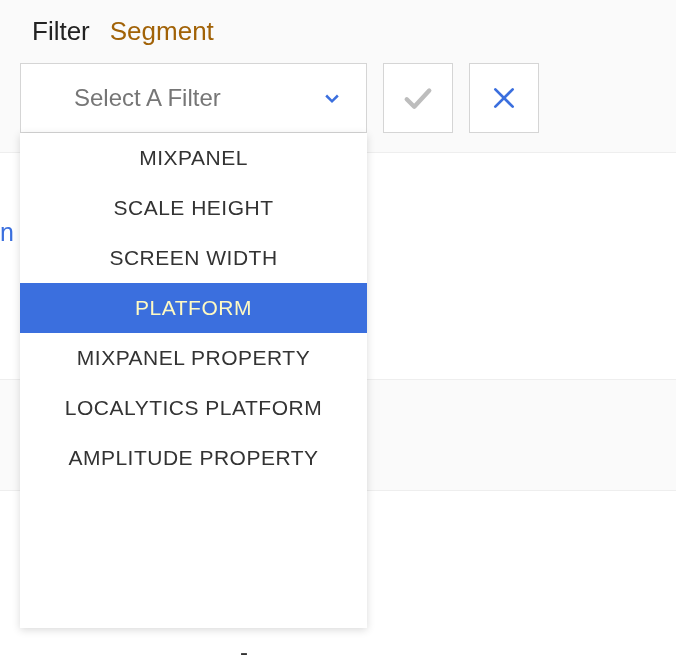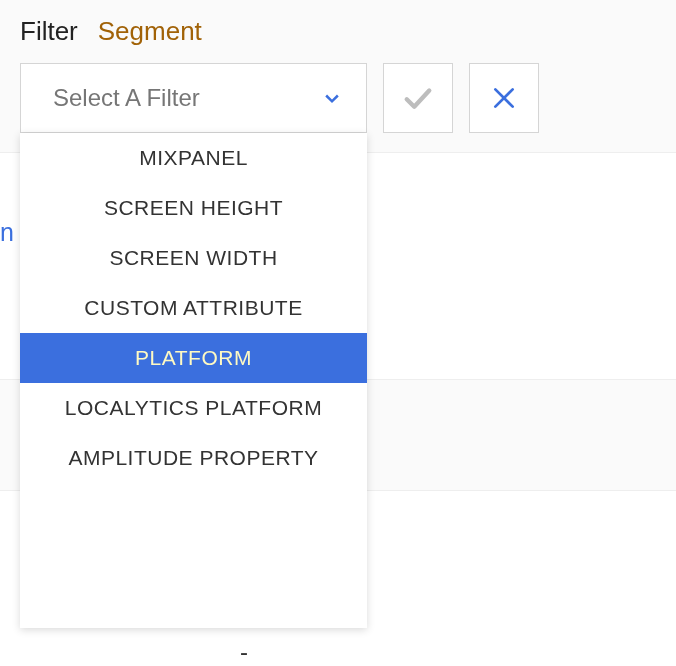--- a/index.html
+++ b/index.html
@@ -13,20 +13,21 @@
       width: 676px;
       height: 666px;
       position: relative;
       overflow: hidden;
     }
     .header-tabs {
       display: flex;
       gap: 20px;
       padding: 16px 20px 8px 20px;
       align-items: center;
+      margin-left: 12px;
     }
     .tab {
       font-size: 26px;
       font-weight: 500;
       cursor: pointer;
     }
     .tab.active {
       color: #222;
     }
     .tab.inactive {
@@ -50,20 +51,21 @@
       background: #fff;
       display: flex;
       align-items: center;
       justify-content: space-between;
       padding: 0 24px 0 32px;
       cursor: pointer;
     }
     .select-placeholder {
       font-size: 24px;
       color: #767676;
+      margin-left: 21px;
     }
     .chevron-icon {
       width: 20px;
       height: 20px;
       color: #3b6fde;
     }
     .icon-btn {
       width: 70px;
       height: 70px;
       border: 1px solid #d5d5d5;
@@ -180,24 +182,24 @@
     <div class="select-box">
       <span class="select-placeholder">Select A Filter</span>
       <svg class="chevron-icon" viewBox="0 0 24 24" fill="none" stroke="currentColor" stroke-width="3">
         <polyline points="5 9 12 16 19 9"></polyline>
       </svg>
     </div>
 
     <div class="dropdown-menu">
       <div class="dropdown-scroll" id="dropdown-list">
       <div class="dropdown-item">MIXPANEL</div>
-          <div class="dropdown-item">SCREEN HEIGHT</div>
+          <div class="dropdown-item">SCALE HEIGHT</div>
           <div class="dropdown-item">SCREEN WIDTH</div>
-          <div class="dropdown-item">CUSTOM ATTRIBUTE</div>
           <div class="dropdown-item selected">PLATFORM</div>
+          <div class="dropdown-item">MIXPANEL PROPERTY</div>
           <div class="dropdown-item">LOCALYTICS PLATFORM</div>
           <div class="dropdown-item">AMPLITUDE PROPERTY</div>
         </div>
     </div>
   </div>
 
   <div class="icon-btn">
     <svg class="check-icon" viewBox="0 0 24 24" fill="none" stroke="currentColor" stroke-width="3.5" stroke-linecap="round" stroke-linejoin="round">
       <polyline points="3 13 9 19 21 6"></polyline>
     </svg>

